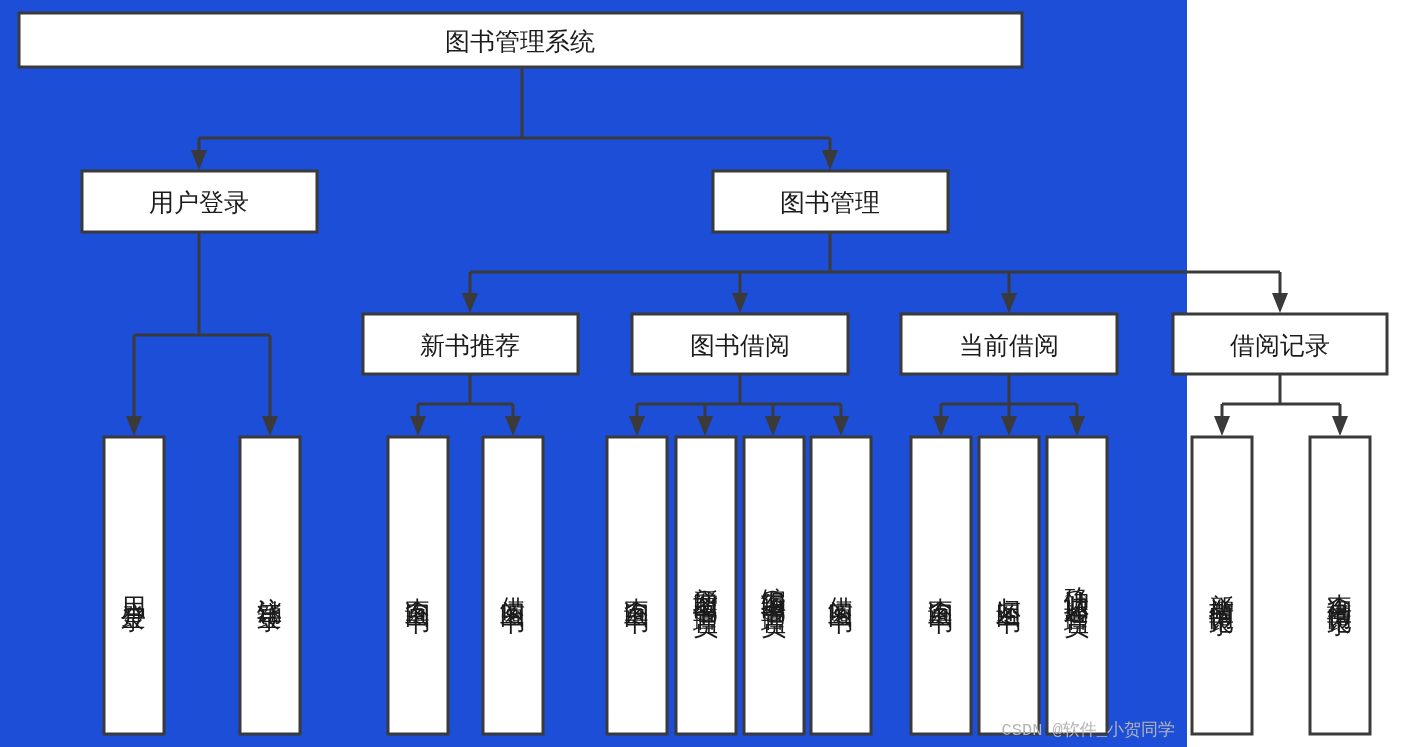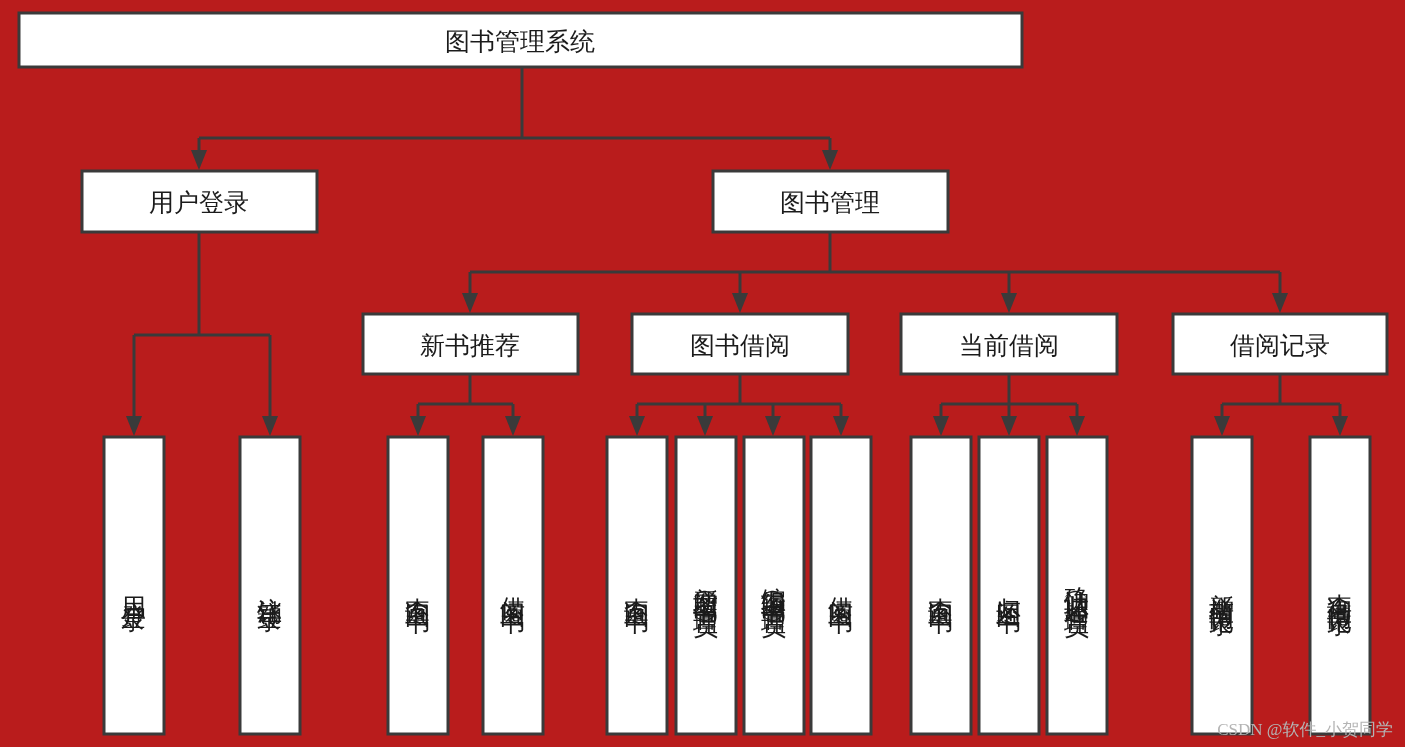--- a/index.html
+++ b/index.html
@@ -8,23 +8,24 @@
     background: #ffffff;
   }
   body {
     width: 1405px;
     height: 747px;
     font-family: "Liberation Sans", "DejaVu Sans", sans-serif;
     overflow: hidden;
   }
   #diagram-root {
     position: relative;
-    width: 1405px;
+    width: 1178px;
     height: 747px;
-    background: #b91c1c;
+    background: #1d4ed8;
+    padding-left: 9px;
   }
   svg.diagram-canvas {
     position: absolute;
     left: 0;
     top: 0;
     width: 1405px;
     height: 747px;
   }
   .node-box {
     fill: #ffffff;
@@ -54,21 +55,21 @@
     fill: #1b1b1b;
     text-anchor: middle;
     writing-mode: vertical-rl;
     glyph-orientation-vertical: 0;
     letter-spacing: 4px;
   }
   .watermark-text {
     position: absolute;
     right: 12px;
     bottom: 6px;
-    font-family: Liberation Serif, serif;
+    font-family: Liberation Mono, monospace;
     font-size: 17px;
     color: #b4b4b4;
     white-space: nowrap;
     pointer-events: none;
     user-select: none;
   }
 </style>
 </head>
 <body>
 

